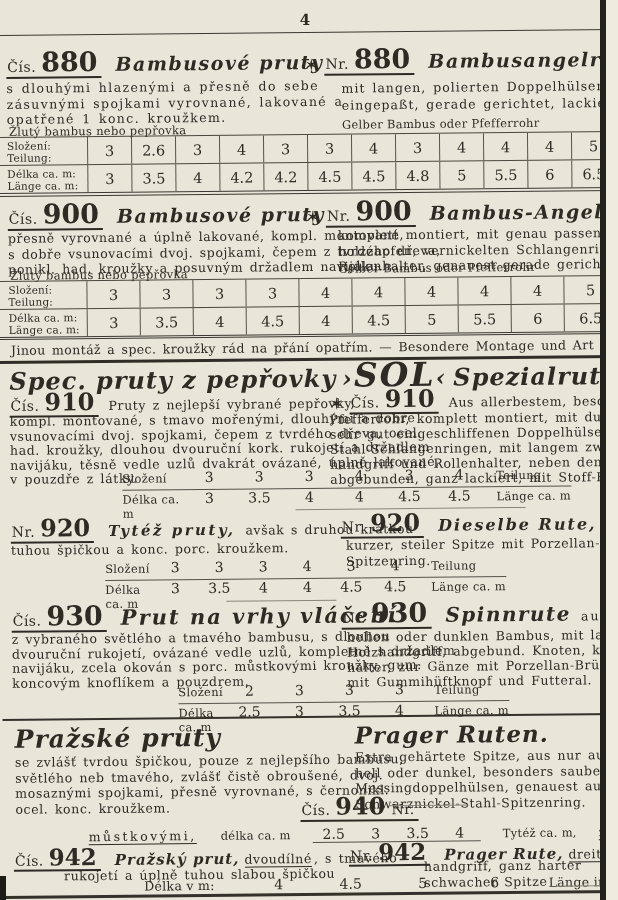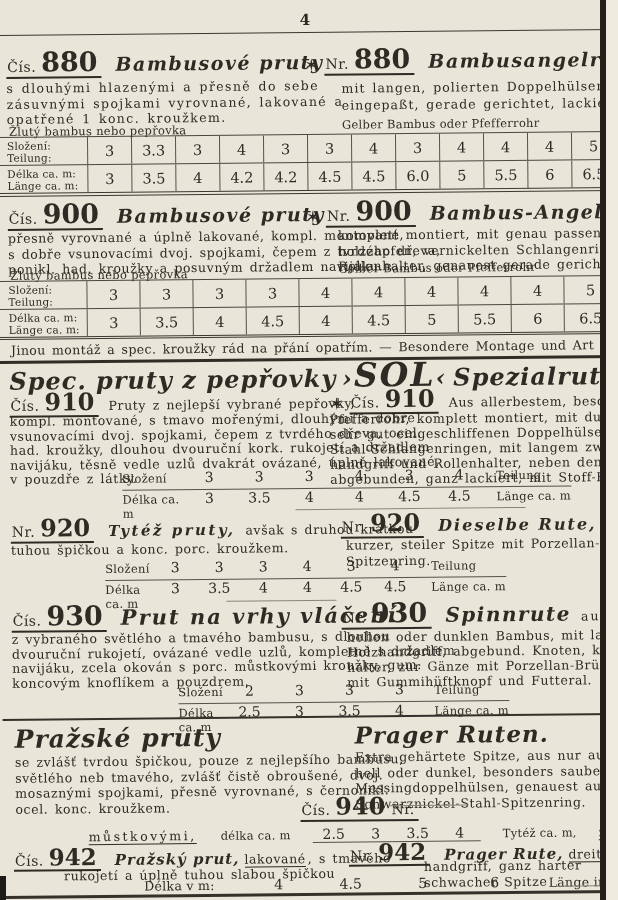--- a/index.html
+++ b/index.html
@@ -92,21 +92,21 @@
     <div class="abs note-sm" style="top:122px; left:12px;">Žlutý bambus nebo pepřovka</div>
 
     <div class="abs bigtable t880" style="top:134px; left:0;">
       <div class="trow">
         <div class="tlabel">
           <div>Složení:</div>
           <div>Teilung:</div>
         </div>
         <div style="display:flex;">
             <span class="tcell">3</span>
-            <span class="tcell">3.3</span>
+            <span class="tcell">2.6</span>
             <span class="tcell">3</span>
             <span class="tcell">4</span>
             <span class="tcell">3</span>
             <span class="tcell">3</span>
             <span class="tcell">4</span>
             <span class="tcell">3</span>
             <span class="tcell">4</span>
             <span class="tcell">4</span>
             <span class="tcell">4</span>
             <span class="tcell">5</span>
@@ -118,21 +118,21 @@
           <div>Länge ca. m:</div>
         </div>
         <div style="display:flex;">
             <span class="tcell">3</span>
             <span class="tcell">3.5</span>
             <span class="tcell">4</span>
             <span class="tcell">4.2</span>
             <span class="tcell">4.2</span>
             <span class="tcell">4.5</span>
             <span class="tcell">4.5</span>
-            <span class="tcell">6.0</span>
+            <span class="tcell">4.8</span>
             <span class="tcell">5</span>
             <span class="tcell">5.5</span>
             <span class="tcell">6</span>
             <span class="tcell">6.5</span>
           </div>
       </div>
     </div>
 
     <div class="abs rule" style="top:193px; left:0; width:618px;"></div>
 
@@ -401,21 +401,21 @@
       <span class="mlab" style="margin-left:22px;">Tytéž ca. m,</span>
       <span class="u sp" style="margin-left:22px; font-size:12.5px;">zweiteilig.</span>
     </div>
 
     <div class="abs sec-head" style="top:843px; left:10px;">
       <span class="numgrp">
         <span class="lbl">Čís.</span>
         <span class="num" style="font-size:23px;">942</span>
       </span>
       <span class="title" style="font-size:15px; letter-spacing:1px;">Pražský prut,</span>
-      <span class="lead u" style="margin-left:5px;">lakované</span>
+      <span class="lead u" style="margin-left:5px;">dvoudílné</span>
       <span class="lead" style="margin-left:2px;">, s tmavého</span>
     </div>
     <div class="abs bodytxt" style="top:866px; left:60px;">rukojetí a úplně tuhou slabou špičkou</div>
 
     <div class="abs sec-head" style="top:841px; left:345px;">
       <span class="numgrp">
         <span class="lbl">Nr.</span>
         <span class="num" style="font-size:23px;">942</span>
       </span>
       <span class="title" style="font-size:15px; letter-spacing:1px;">Prager Rute,</span>

